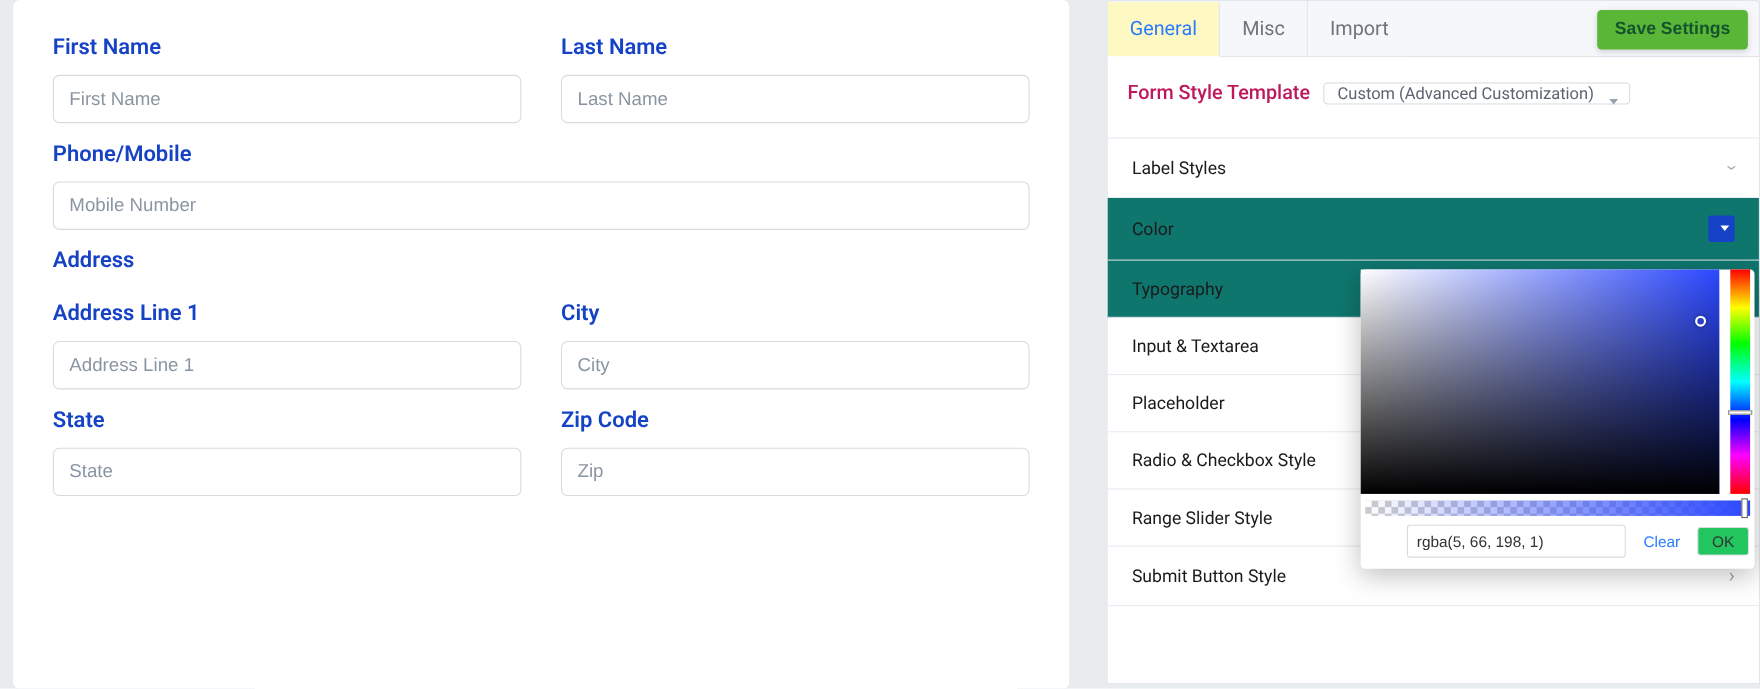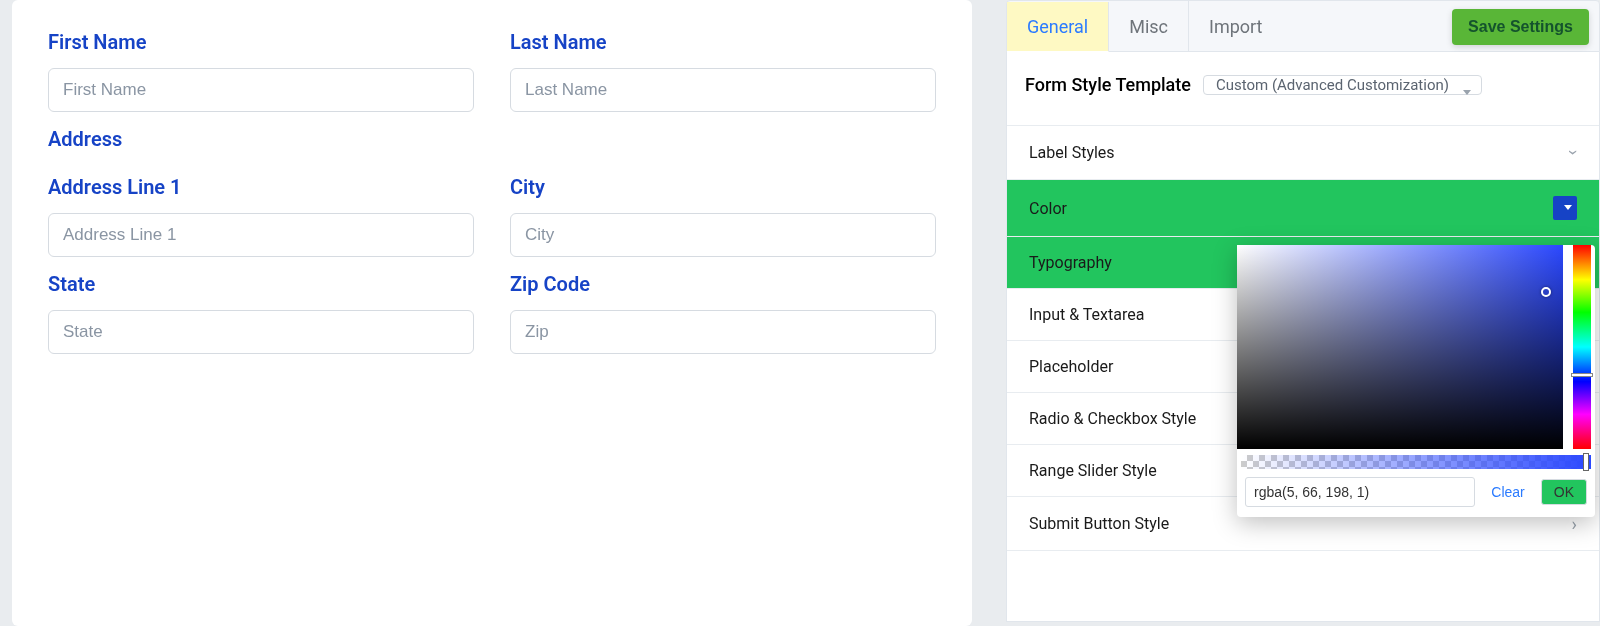--- a/index.html
+++ b/index.html
@@ -106,21 +106,21 @@
     padding: 22px 18px 0 18px;
     height: 570px;
     position: relative;
   }
   .template-row {
     display: flex;
     align-items: center;
     gap: 12px;
     margin-bottom: 30px;
   }
-  .template-label { font-size: 18px; color: #000000; font-weight: 500; }
+  .template-label { font-size: 18px; color: #be185d; font-weight: 500; }
   .select-box {
     border: 1px solid #d6dbe1;
     border-radius: 4px;
     height: 20px;
     padding: 0 32px 0 12px;
     display: flex;
     align-items: center;
     font-size: 15px;
     color: #5b6470;
     position: relative;
@@ -145,21 +145,21 @@
     padding: 16px 22px;
     font-size: 16px;
     color: #1a1a1a;
     display: flex;
     align-items: center;
     justify-content: space-between;
     cursor: pointer;
   }
   .acc-item.sub {
     padding-left: 22px;
-    background: #22c55e;
+    background: #0f766e;
   }
   .acc-item .chev-right {
     font-size: 18px;
     color: #9aa3ad;
   }
   .chev-down-sm {
     display: inline-block;
     transform: rotate(90deg);
     color: #9aa3ad;
   }
@@ -251,20 +251,21 @@
     width: 6px;
     height: 18px;
     background: #fff;
     border: 1px solid #666;
   }
   .picker-footer {
     display: flex;
     align-items: center;
     gap: 10px;
     padding: 0 8px;
+    margin-left: 34px;
   }
   .picker-input {
     flex: 1;
     height: 30px;
     border: 1px solid #d6dbe1;
     border-radius: 3px;
     padding: 0 8px;
     font-size: 14px;
     color: #333;
   }
@@ -296,20 +297,24 @@
       <label class="form-label">First Name</label>
       <input class="form-input" placeholder="First Name" style="">
     </div>
     <div class="form-group">
       <label class="form-label">Last Name</label>
       <input class="form-input" placeholder="Last Name" style="">
     </div>
   </div>
 
 
+  <div class="form-group full">
+    <label class="form-label">Phone/Mobile</label>
+    <input class="form-input" placeholder="Mobile Number" style="">
+  </div>
 
   <div class="addr-label">Address</div>
 
   <div class="form-row">
     <div class="form-group">
       <label class="form-label">Address Line 1</label>
       <input class="form-input" placeholder="Address Line 1" style="">
     </div>
     <div class="form-group">
       <label class="form-label">City</label>

